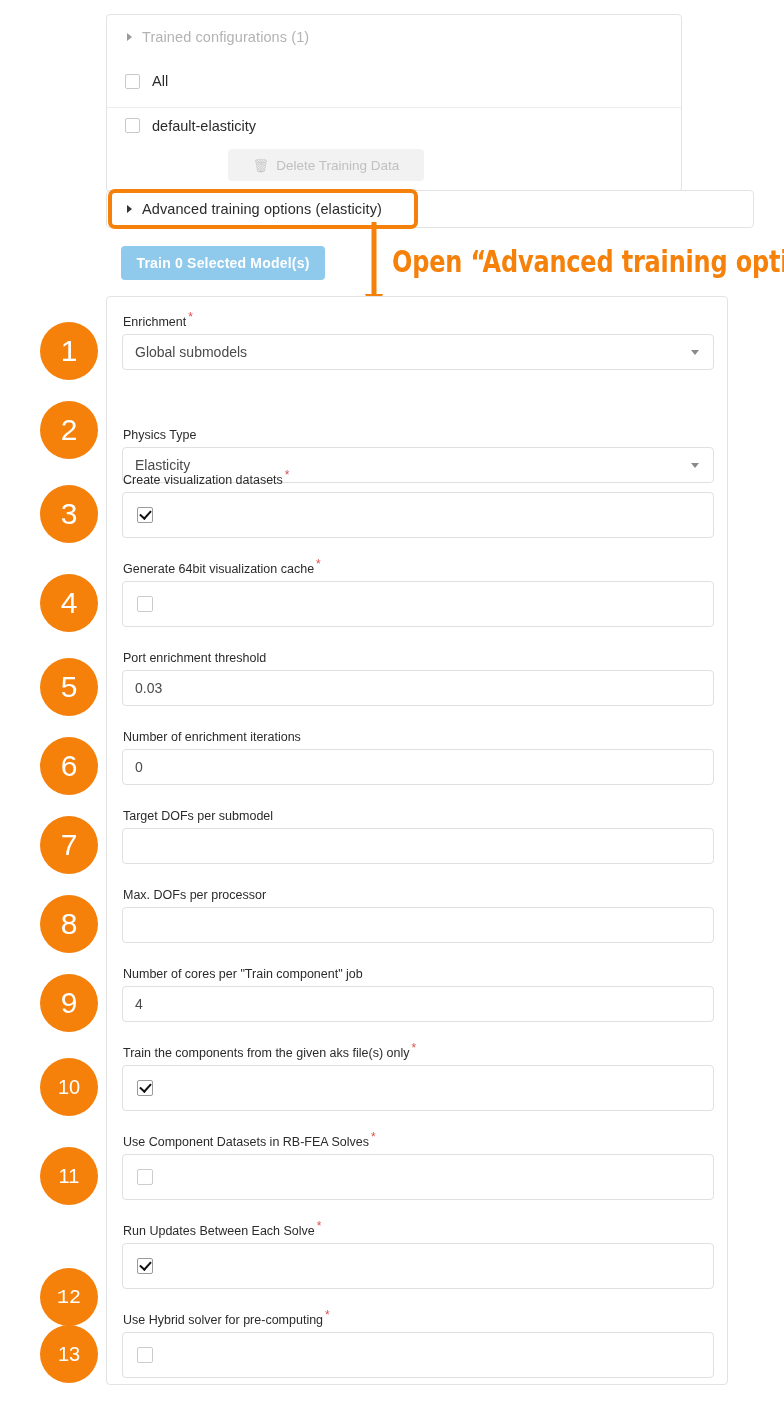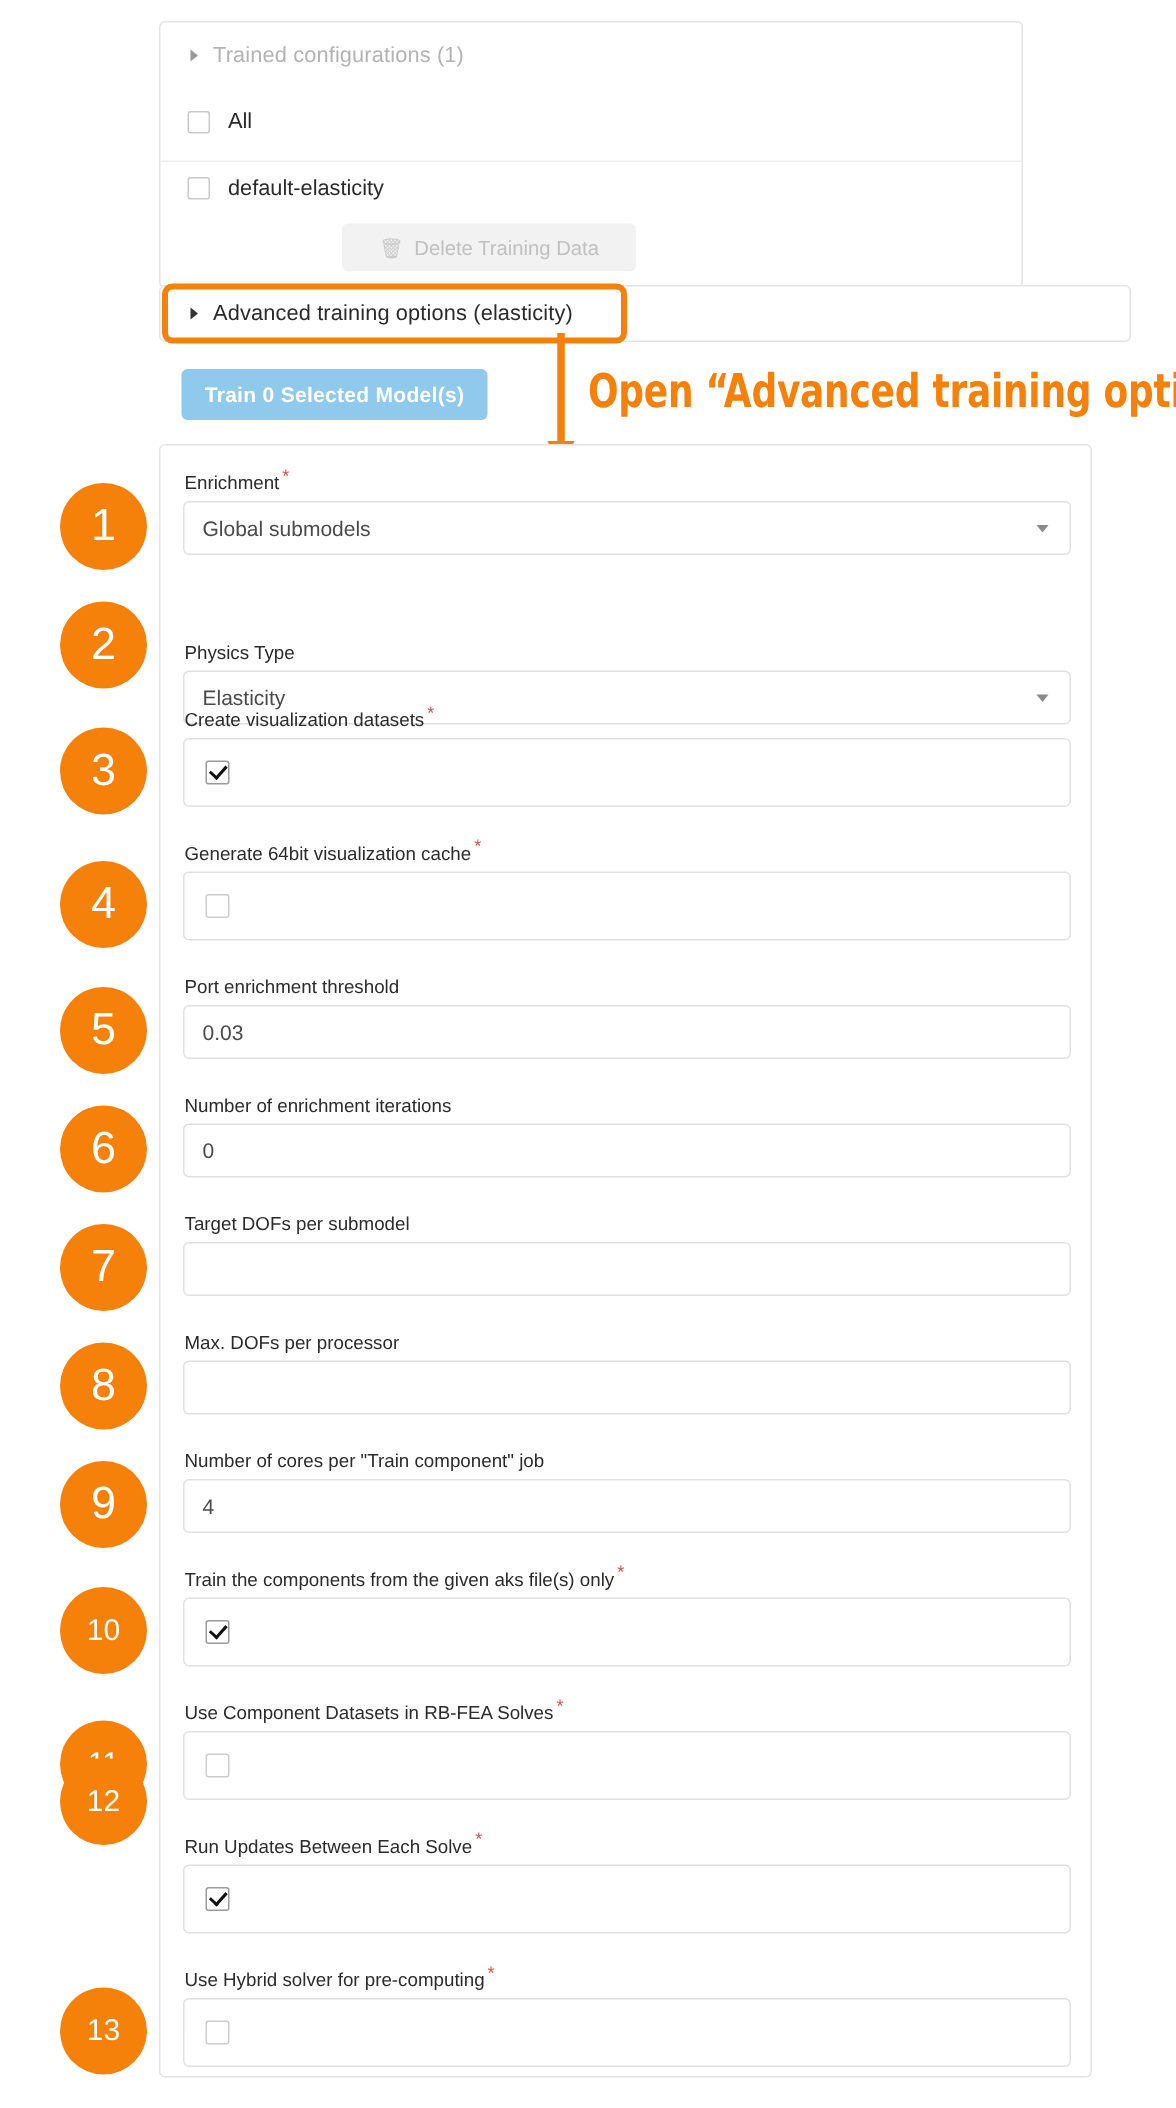--- a/index.html
+++ b/index.html
@@ -414,15 +414,15 @@
     <div class="badge" style="top: 401px;">2</div>
     <div class="badge" style="top: 485px;">3</div>
     <div class="badge" style="top: 574px;">4</div>
     <div class="badge" style="top: 658px;">5</div>
     <div class="badge" style="top: 737px;">6</div>
     <div class="badge" style="top: 816px;">7</div>
     <div class="badge" style="top: 895px;">8</div>
     <div class="badge" style="top: 974px;">9</div>
     <div class="badge two-digit" style="top: 1058px;">10</div>
     <div class="badge two-digit" style="top: 1147px;">11</div>
-    <div class="badge two-digit" style="top: 1172px;">12</div>
+    <div class="badge two-digit" style="top: 1268px; font-family: Liberation Mono, monospace;">12</div>
     <div class="badge two-digit" style="top: 1325px;">13</div>
   </div>
 
 </body></html>

